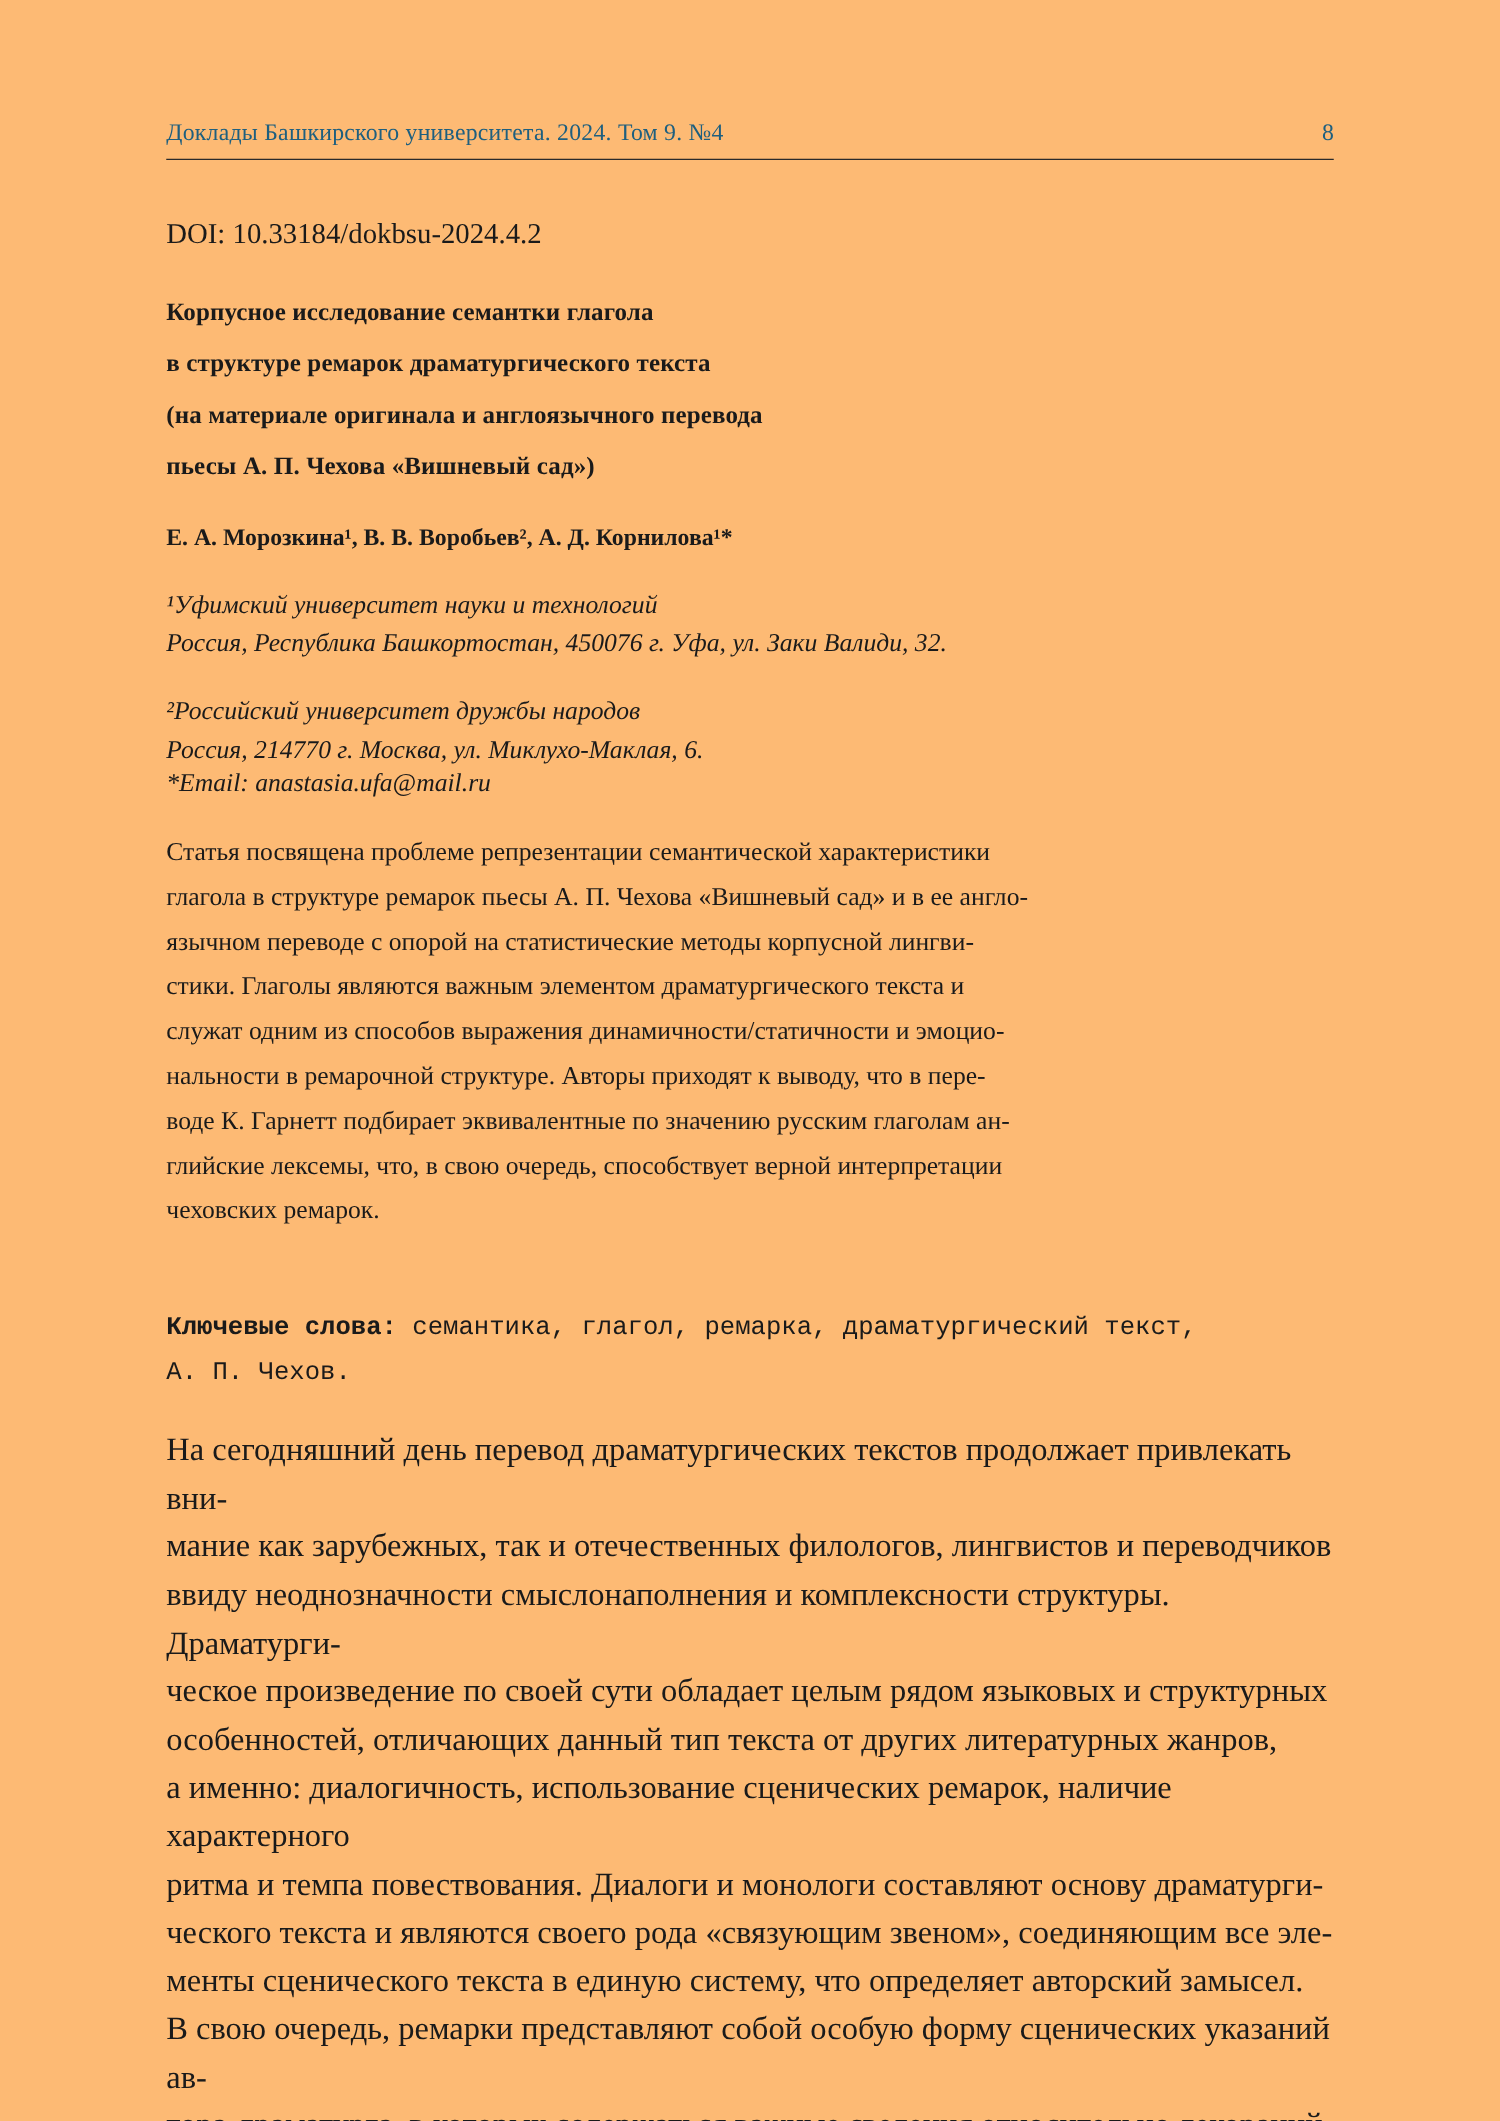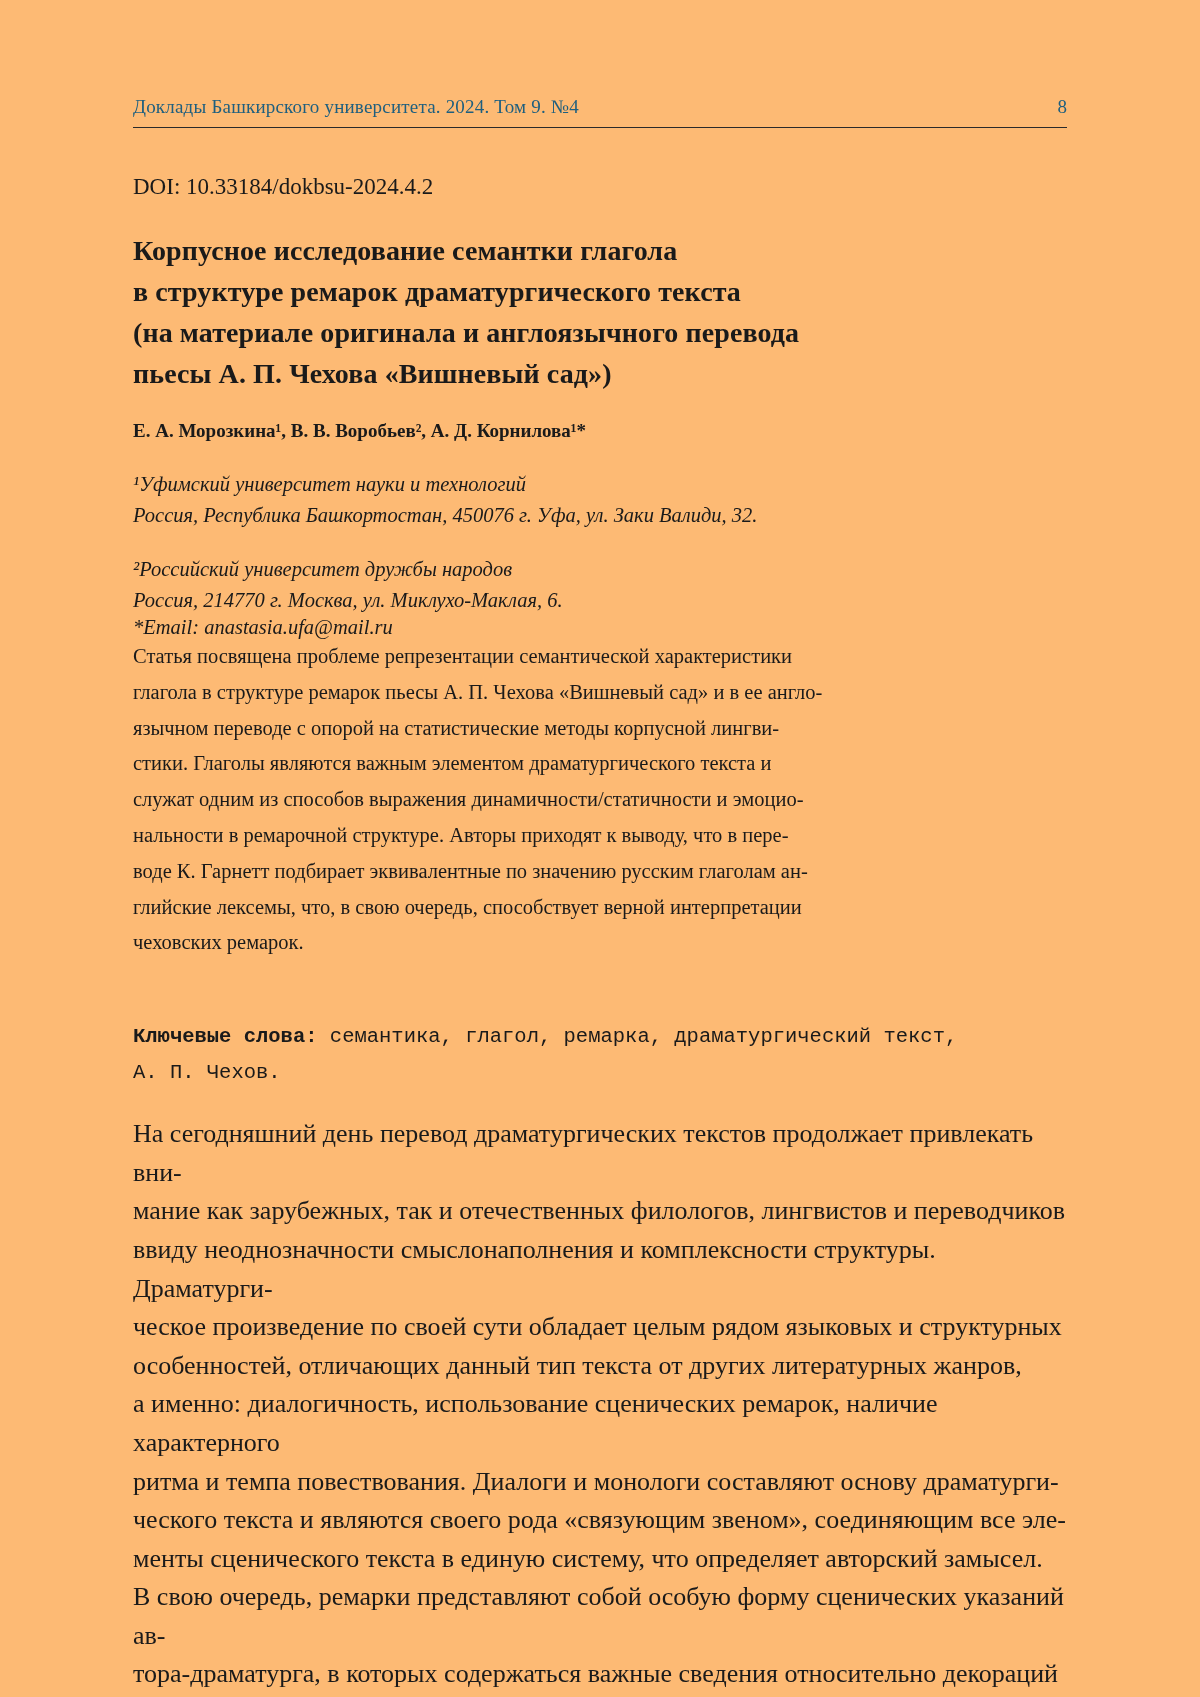--- a/index.html
+++ b/index.html
@@ -23,21 +23,21 @@
     padding-bottom: 9px;
     border-bottom: 1.6px solid #2a2a2a;
   }
   .running-head .journal { letter-spacing: 0.2px; }
   .doi {
     margin-top: 46px;
     font-size: 23px;
   }
   .article-title {
     margin-top: 30px;
-    font-size: 28px;
+    font-size: 20px;
     font-weight: bold;
     line-height: 41px;
     white-space: pre-line;
     letter-spacing: 0.1px;
   }
   .authors {
     margin-top: 26px;
     font-size: 19px;
     font-weight: bold;
     white-space: pre-line;
@@ -48,20 +48,21 @@
     font-style: italic;
     line-height: 31px;
     white-space: pre-line;
   }
   .affiliation + .affiliation { margin-top: 23px; }
   .email {
     font-size: 20.5px;
     font-style: italic;
   }
   .abstract {
+    margin-top: 26px;
     font-size: 20.5px;
     line-height: 35.8px;
     white-space: pre-line;
   }
   .keywords {
     margin-top: 22px;
     font-size: 20.5px;
     line-height: 36px;
     white-space: pre-line;
     font-family: Liberation Mono, monospace;

